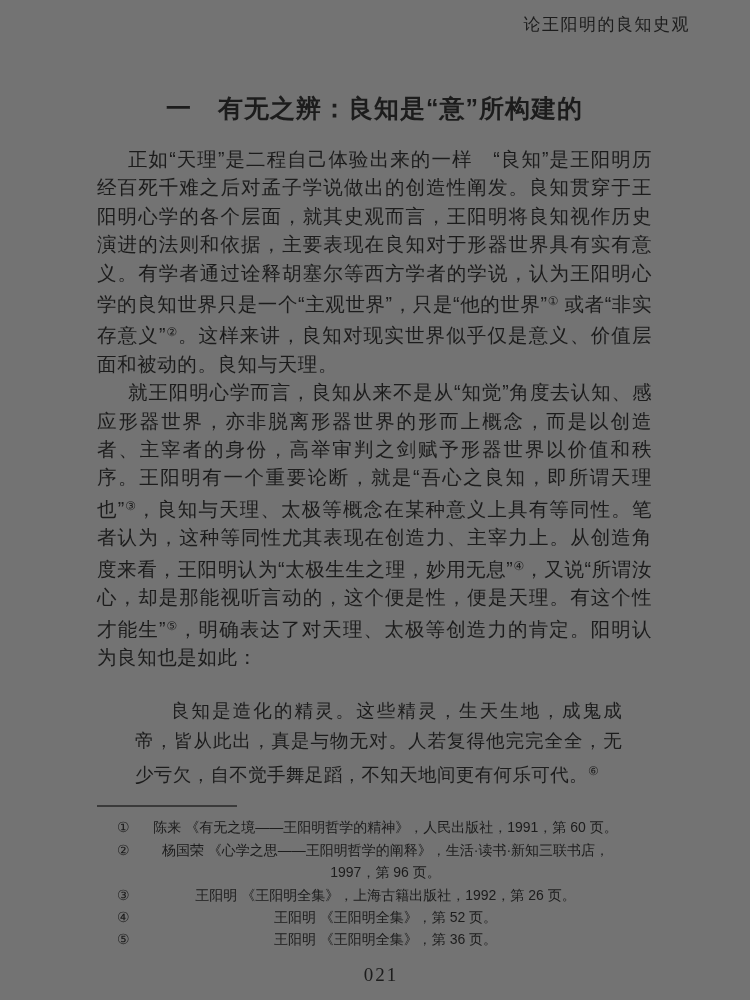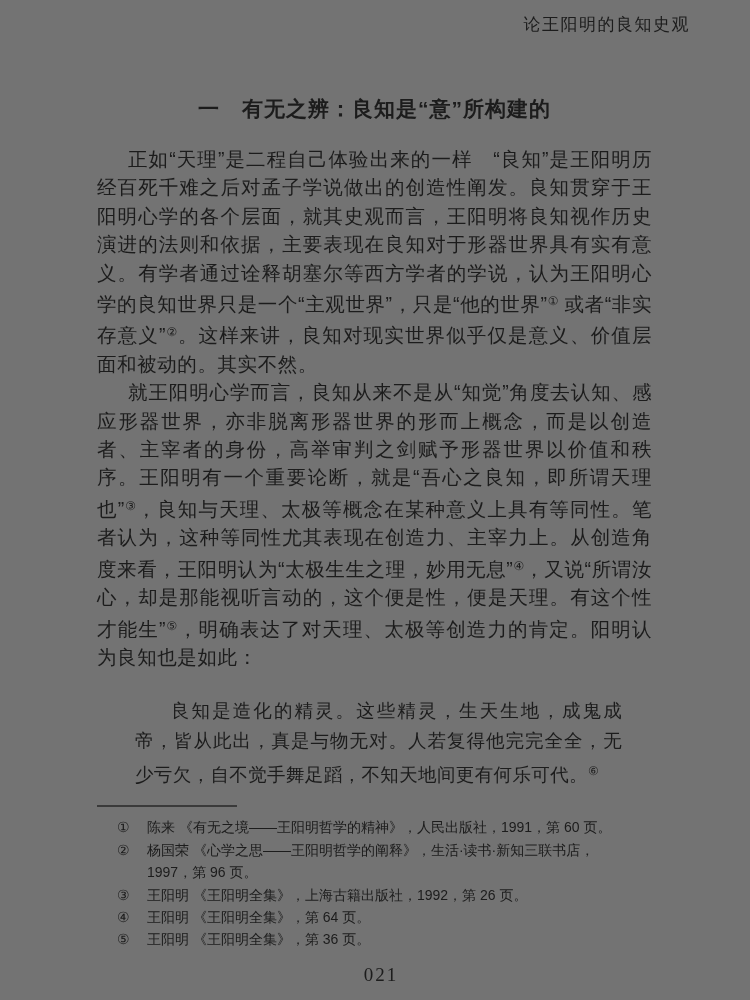--- a/index.html
+++ b/index.html
@@ -26,21 +26,21 @@
   }
   .intro {
     margin:0;
     font-size:19.5px;
     line-height:28px;
     letter-spacing:0.03em;
   }
   .section-title {
     margin:21px 0 0 0;
     text-align:center;
-    font-size:21px;
+    font-size:25px;
     font-weight:bold;
     line-height:35px;
     letter-spacing:1px;
   }
   .section-title .title-line { display:block; }
   .body-para {
     margin:19px 0 0 0;
     font-size:19.5px;
     line-height:28.4px;
     text-align:justify;
@@ -72,21 +72,21 @@
   .footnotes {
     margin-top:9px;
     font-size:14px;
     line-height:22.4px;
   }
   .footnote {
     display:flex;
     padding-left:20px;
   }
   .fn-num { flex:none; width:30px; }
-  .fn-text { flex:1; padding-right:28px; }
+  .fn-text { flex:1; padding-right:28px;text-align:center; }
   .page-number {
     position:absolute;
     bottom:14px; left:0; right:0;
     text-align:center;
     font-family:"Liberation Serif", serif;
     font-size:19px;
     letter-spacing:2px;
   }
 </style>
 </head>
@@ -96,21 +96,21 @@
 
   <div class="running-head">论王阳明的良知史观</div>
 
   <div class="content">
 
 
     <h2 class="section-title">
       <span class="title-line">一　有无之辨：良知是“意”所构建的</span>
     </h2>
 
-    <p class="body-para"><span>正如“天理”是二程自己体验出来的一样　“良知”是王阳明历经百死千难之后对孟子学说做出的创造性阐发。良知贯穿于王阳明心学的各个层面，就其史观而言，王阳明将良知视作历史演进的法则和依据，主要表现在良知对于形器世界具有实有意义。有学者通过诠释胡塞尔等西方学者的学说，认为王阳明心学的良知世界只是一个“主观世界”，只是“他的世界”</span><span class="sup">①</span><span> 或者“非实存意义”</span><span class="sup">②</span><span>。这样来讲，良知对现实世界似乎仅是意义、价值层面和被动的。其实不然。</span></p>
+    <p class="body-para"><span>正如“天理”是二程自己体验出来的一样　“良知”是王阳明历经百死千难之后对孟子学说做出的创造性阐发。良知贯穿于王阳明心学的各个层面，就其史观而言，王阳明将良知视作历史演进的法则和依据，主要表现在良知对于形器世界具有实有意义。有学者通过诠释胡塞尔等西方学者的学说，认为王阳明心学的良知世界只是一个“主观世界”，只是“他的世界”</span><span class="sup">①</span><span> 或者“非实存意义”</span><span class="sup">②</span><span>。这样来讲，良知对现实世界似乎仅是意义、价值层面和被动的。良知与天理。</span></p>
 
     <p class="body-para"><span>就王阳明心学而言，良知从来不是从“知觉”角度去认知、感应形器世界，亦非脱离形器世界的形而上概念，而是以创造者、主宰者的身份，高举审判之剑赋予形器世界以价值和秩序。王阳明有一个重要论断，就是“吾心之良知，即所谓天理也”</span><span class="sup">③</span><span>，良知与天理、太极等概念在某种意义上具有等同性。笔者认为，这种等同性尤其表现在创造力、主宰力上。从创造角度来看，王阳明认为“太极生生之理，妙用无息”</span><span class="sup">④</span><span>，又说“所谓汝心，却是那能视听言动的，这个便是性，便是天理。有这个性才能生”</span><span class="sup">⑤</span><span>，明确表达了对天理、太极等创造力的肯定。阳明认为良知也是如此：</span></p>
 
     <blockquote class="quote"><span>良知是造化的精灵。这些精灵，生天生地，成鬼成帝，皆从此出，真是与物无对。人若复得他完完全全，无少亏欠，自不觉手舞足蹈，不知天地间更有何乐可代。</span><span class="sup">⑥</span></blockquote>
 
     <div class="fn-sep"></div>
 
     <div class="footnotes" id="footnotes">
         <div class="footnote">
           <span class="fn-num">①</span>
@@ -119,21 +119,21 @@
         <div class="footnote">
           <span class="fn-num">②</span>
           <span class="fn-text">杨国荣 《心学之思——王阳明哲学的阐释》，生活·读书·新知三联书店，1997，第 96 页。</span>
         </div>
         <div class="footnote">
           <span class="fn-num">③</span>
           <span class="fn-text">王阳明 《王阳明全集》，上海古籍出版社，1992，第 26 页。</span>
         </div>
         <div class="footnote">
           <span class="fn-num">④</span>
-          <span class="fn-text">王阳明 《王阳明全集》，第 64 页。</span>
+          <span class="fn-text">王阳明 《王阳明全集》，第 52 页。</span>
         </div>
         <div class="footnote">
           <span class="fn-num">⑤</span>
           <span class="fn-text">王阳明 《王阳明全集》，第 36 页。</span>
         </div>
       </div>
 
   </div>
 
   <div class="page-number">021</div>

